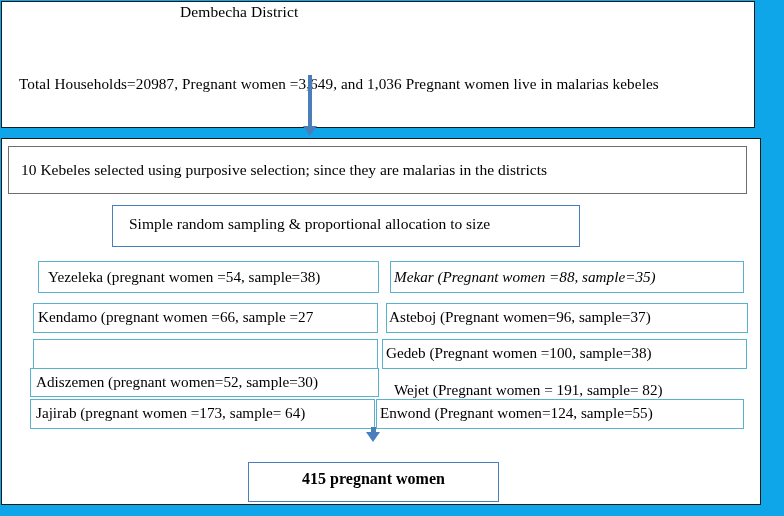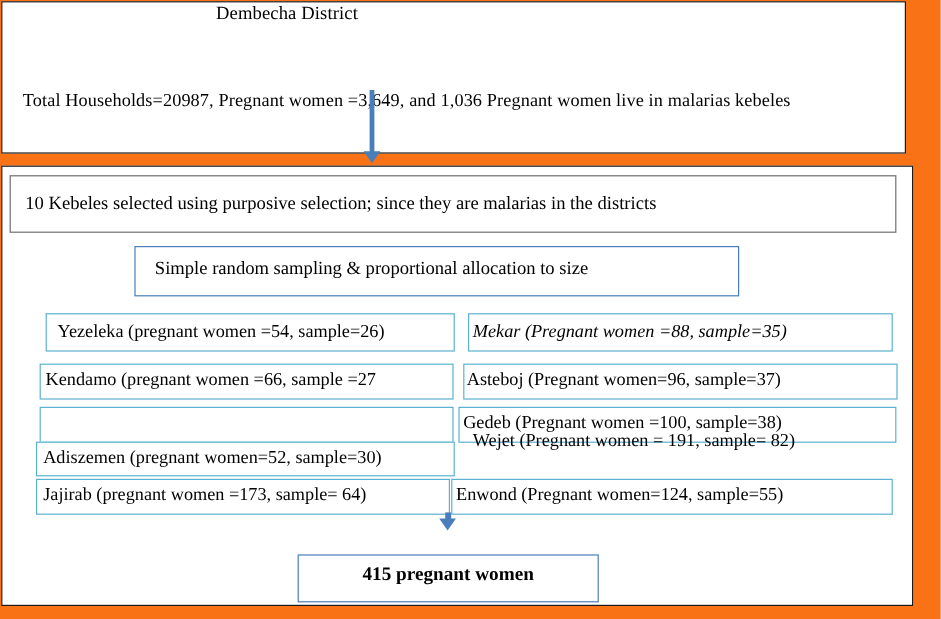--- a/index.html
+++ b/index.html
@@ -9,21 +9,21 @@
   }
   body {
     font-family: "Liberation Serif", "DejaVu Serif", serif;
     color: #000000;
   }
   #page {
     position: relative;
     width: 784px;
     height: 516px;
     overflow: hidden;
-    background: #f97316;
+    background: #0ea5e9;
   }
 
   
   .abs { position: absolute; box-sizing: border-box; }
 
   
   .panel-black {
     border: 1.4px solid #1a1a1a;
     background: #ffffff;
   }
@@ -128,26 +128,26 @@
 
   <div class="arrow-shaft" style="left:308px; top:75px; width:4px; height:53px;"></div>
   <div class="arrow-head" style="left:303px; top:126px;"></div>
 
   <div class="abs panel-outer" style="left:1px; top:138px; width:760px; height:367px;"></div>
 
   <div class="abs panel-inner-grey" style="left:8px; top:146px; width:739px; height:48px;">
     <div class="inner-text">10 Kebeles selected using purposive selection; since they are malarias in the districts</div>
   </div>
 
-  <div class="abs box-srs" style="left:112px; top:205px; width:504px; height:42px;text-align:right;">
+  <div class="abs box-srs" style="left:112px; top:205px; width:468px; height:42px;text-align:right;">
     <div class="inner-text">Simple random sampling &amp; proportional allocation to size</div>
   </div>
 
   <div class="abs box-kebele" style="left:38px; top:261px; width:341px; height:32px;"></div>
-  <div class="kebele-label" style="left:48px; top:269px;">Yezeleka (pregnant women =54, sample=26)</div>
+  <div class="kebele-label" style="left:48px; top:269px;">Yezeleka (pregnant women =54, sample=38)</div>
 
   <div class="abs box-kebele" style="left:33px; top:303px; width:345px; height:30px;"></div>
   <div class="kebele-label" style="left:38px; top:309px;">Kendamo (pregnant women =66, sample =27</div>
 
   <div class="abs box-kebele" style="left:33px; top:339px; width:345px; height:30px;"></div>
 
   <div class="abs box-kebele" style="left:30px; top:368px; width:349px; height:29px;"></div>
   <div class="kebele-label" style="left:36px; top:374px;">Adiszemen (pregnant women=52, sample=30)</div>
 
   <div class="abs box-kebele" style="left:30px; top:399px; width:345px; height:30px;"></div>
@@ -156,21 +156,21 @@
   <div class="abs box-kebele" style="left:390px; top:261px; width:354px; height:32px;"></div>
   <div class="kebele-label" style="left:394px; top:269px;font-style:italic;">Mekar (Pregnant women =88, sample=35)</div>
 
   <div class="abs box-kebele" style="left:386px; top:303px; width:362px; height:30px;"></div>
   <div class="kebele-label" style="left:389px; top:309px;">Asteboj (Pregnant women=96, sample=37)</div>
 
   <div class="abs box-kebele" style="left:382px; top:339px; width:365px; height:30px;"></div>
   <div class="kebele-label" style="left:386px; top:345px;">Gedeb (Pregnant women =100, sample=38)</div>
 
   <div class="abs box-kebele kebele-naked" style="left:382px; top:368px; width:365px; height:29px;"></div>
-  <div class="kebele-label" style="left:394px; top:360px;font-family:Liberation Serif, serif;">Wejet (Pregnant women = 191, sample= 82)</div>
+  <div class="kebele-label" style="left:394px; top:382px;font-family:Liberation Serif, serif;">Wejet (Pregnant women = 191, sample= 82)</div>
 
   <div class="abs box-kebele" style="left:376px; top:399px; width:368px; height:30px;"></div>
   <div class="kebele-label" style="left:380px; top:405px;">Enwond (Pregnant women=124, sample=55)</div>
 
   <div class="arrow-shaft" style="left:371px; top:427px; width:5px; height:9px;"></div>
   <div class="arrow-head" style="left:366px; top:432px;"></div>
 
   <div class="abs box-total" style="left:248px; top:441px; width:251px; height:40px;margin-top:21px;">
     <div class="total-text">415 pregnant women</div>
   </div>

